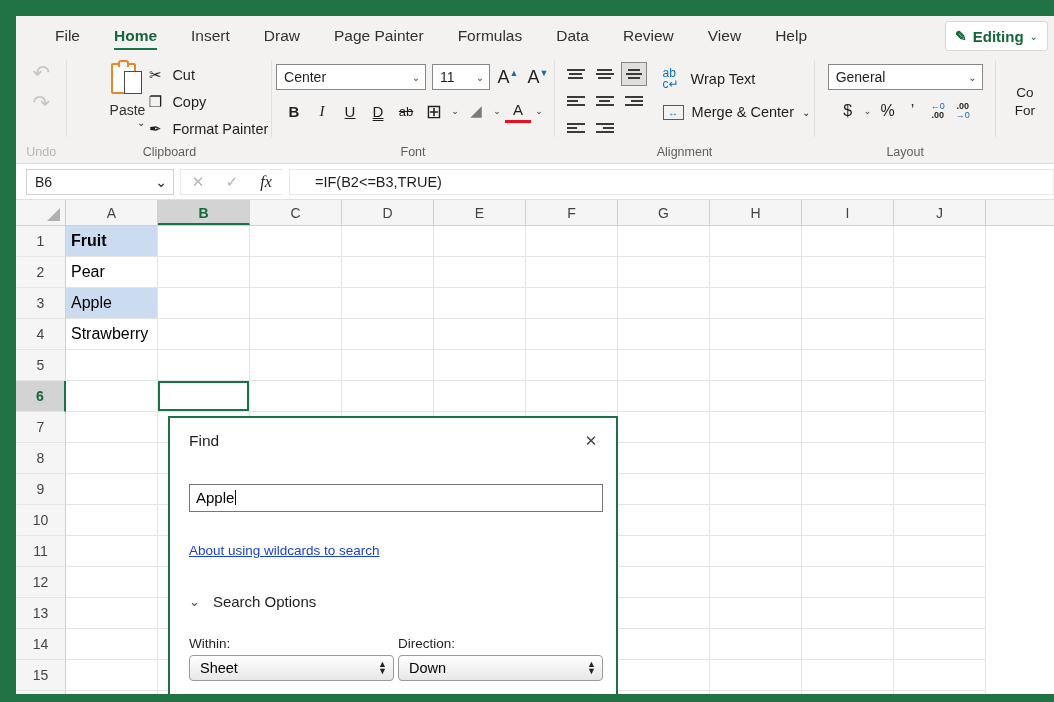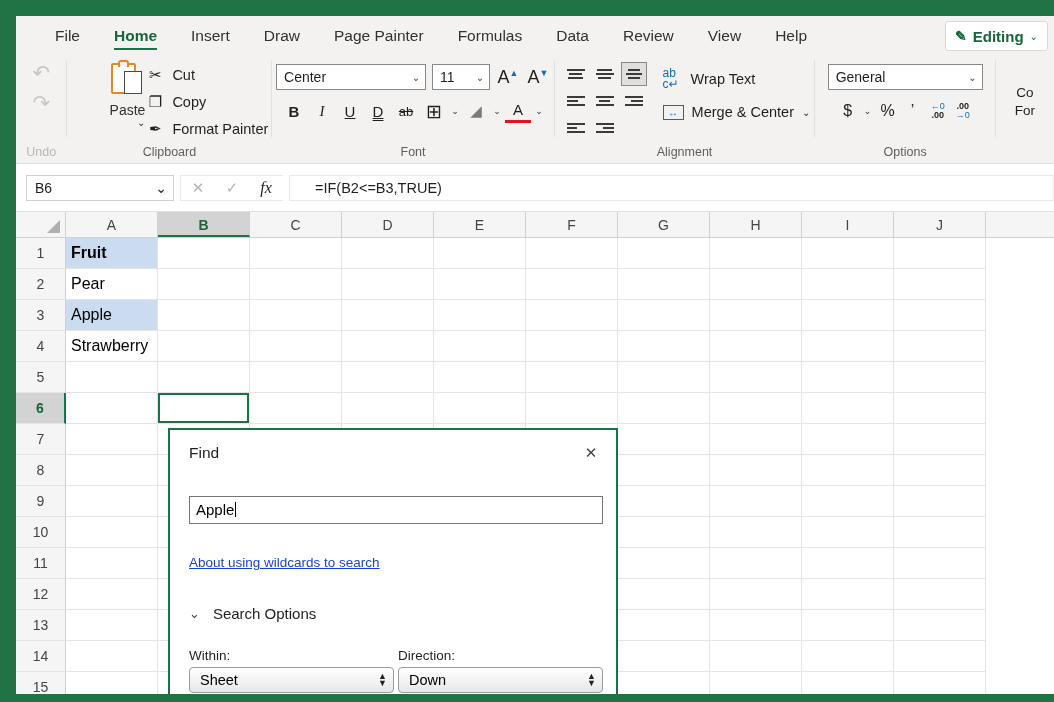--- a/index.html
+++ b/index.html
@@ -129,21 +129,21 @@
           justify-content:center; font-size:16px; color:#201f1e; }
   .dec-ico { font-size:9px; color:#0f6cbd; line-height:9px; text-align:center; }
   .dec-ico b { color:#201f1e; font-size:9px; }
 
   
   .cf-grp { width:60px; padding-top:30px; }
   .cf-txt { font-size:13.5px; color:#201f1e; text-align:center; line-height:18px;
             white-space:nowrap; }
 
   
-  .fbar { height:48px; background:#fff; display:flex; align-items:center;
+  .fbar { height:36px; background:#fff; display:flex; align-items:center;
           padding:0 0 0 10px; gap:6px; border-bottom:1px solid #e1dfdd;}
   .namebox { width:148px; height:26px; border:1px solid #d1d1d1; background:#fff;
              display:flex; align-items:center; justify-content:space-between;
              padding:0 6px 0 8px; font-size:14px; color:#201f1e; }
   .fb-btns { display:flex; align-items:center; height:26px;
              border:1px solid #e8e8e8; border-right:none; }
   .fb-btn { width:34px; text-align:center; font-size:15px; color:#b3b3b3; }
   .fb-btn.fx { color:#201f1e; font-style:italic; font-family:"Liberation Serif",serif;
                font-size:16px; }
   .fb-input { flex:1; height:26px; border:1px solid #e8e8e8;
@@ -389,21 +389,21 @@
         <div class="mini-chev">⌄</div>
         <div class="nbtn">%</div>
         <div class="nbtn">’</div>
         <div class="nbtn">
           <span class="dec-ico">←0<br><b>.00</b></span>
         </div>
         <div class="nbtn">
           <span class="dec-ico"><b>.00</b><br>→0</span>
         </div>
       </div>
-      <div class="label">Options</div>
+      <div class="label">Layout</div>
     </div>
     <div class="sep"></div>
 
     <div class="grp cf-grp">
       <div class="cf-txt">Co</div>
       <div class="cf-txt">For</div>
     </div>
   </div>
 
   <div class="fbar">

